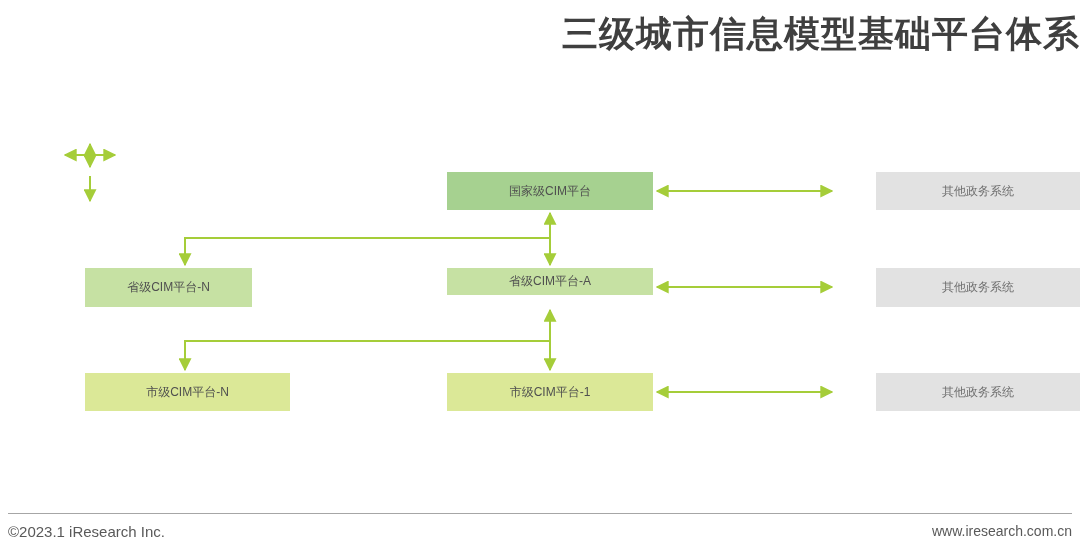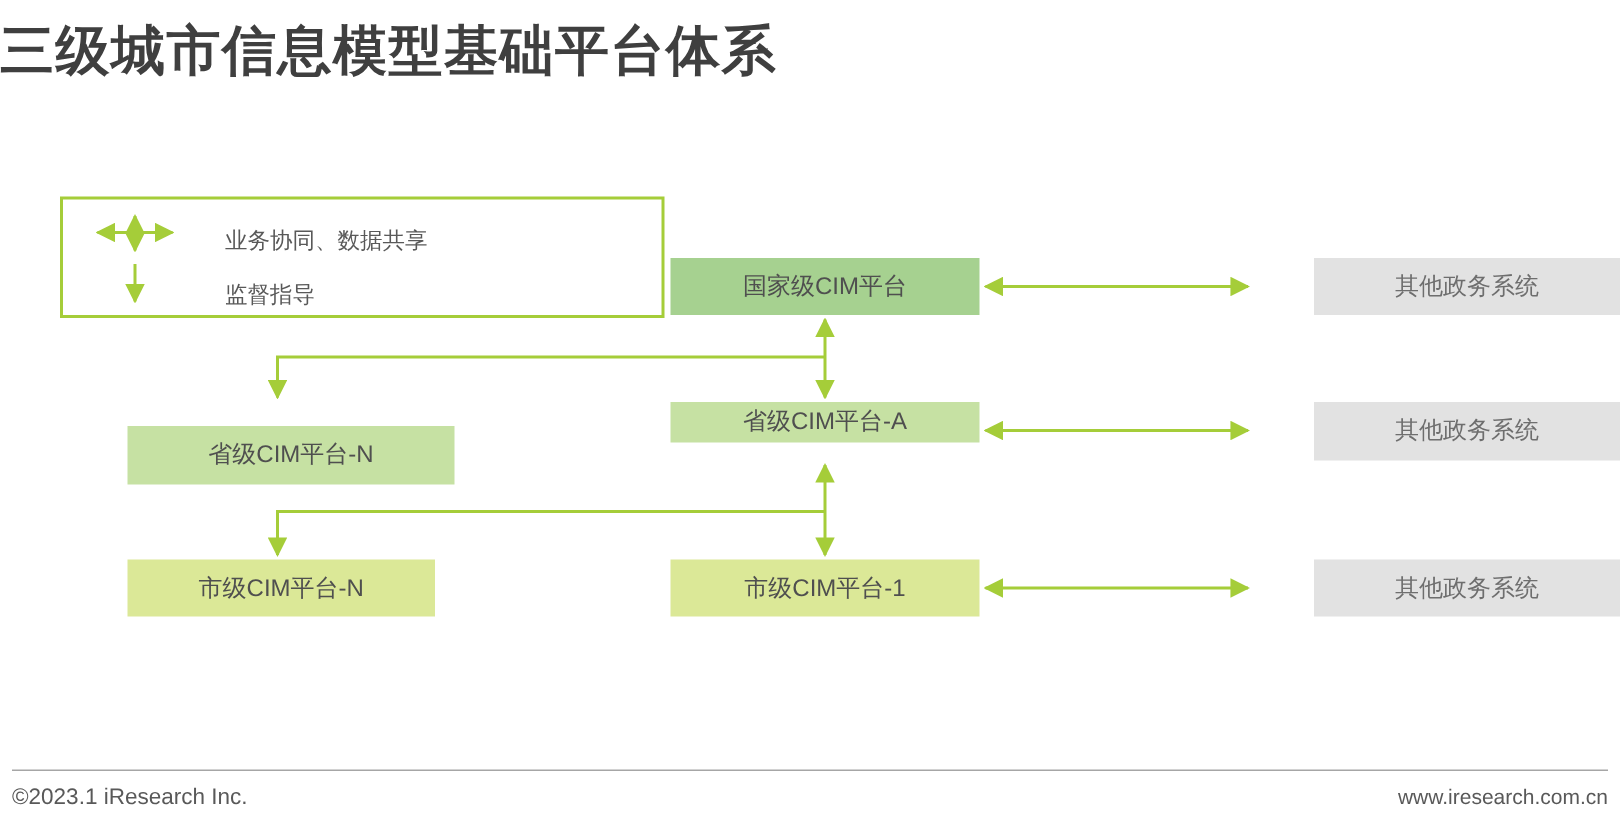--- a/index.html
+++ b/index.html
@@ -7,38 +7,38 @@
     --city-fill:#dbe897; --gov-fill:#e2e2e2; --node-text:#4f4f4f;
     --gov-text:#6e6e6e; --title-color:#3f3f3f; --footer-text:#595959;
     --divider-color:#a6a6a6;
   }
   html,body{margin:0;padding:0;background:#fff;}
   .canvas{
     position:relative;width:1080px;height:552px;background:#ffffff;overflow:hidden;
     font-family:"Liberation Sans","DejaVu Sans",sans-serif;
   }
   .title{
-    position:absolute;left:0;top:10px;width:1080px;margin:0;text-align:left;
+    position:absolute;left:0;top:10px;width:1080px;margin:0;text-align:right;
     font-size:36px;font-weight:800;letter-spacing:1px;color:var(--title-color);
   }
   .legend{
     position:absolute;left:40px;top:131px;width:399px;height:77px;
     border:2px solid var(--accent);background:#fff;box-sizing:content-box;
   }
   .legend-label{
     position:absolute;left:108px;font-size:15px;color:var(--footer-text);white-space:nowrap;
   }
   .legend-label.l1{top:18px;}
   .legend-label.l2{top:54px;}
   .node{
     position:absolute;display:flex;align-items:center;justify-content:center;
-    font-size:16px;color:var(--node-text);white-space:nowrap;
+    font-size:12px;color:var(--node-text);white-space:nowrap;
   }
   .national   {left:447px;top:172px;width:206px;height:38px;background:var(--national-fill);}
-  .provincial-n{left:85px;top:284px;width:218px;height:39px;background:var(--provincial-fill);}
+  .provincial-n{left:85px;top:268px;width:167px;height:39px;background:var(--provincial-fill);}
   .provincial-a{left:447px;top:268px;width:206px;height:27px;background:var(--provincial-fill);}
   .city-n     {left:85px;top:373px;width:205px;height:38px;background:var(--city-fill);text-align:center;}
   .city-1     {left:447px;top:373px;width:206px;height:38px;background:var(--city-fill);}
   .gov{background:var(--gov-fill);color:var(--gov-text);left:876px;width:204px;}
   .gov.r1{top:172px;height:38px;}
   .gov.r2{top:268px;height:39px;}
   .gov.r3{top:373px;height:38px;}
   .overlay{position:absolute;left:0;top:0;pointer-events:none;}
   .connector{stroke:var(--accent);stroke-width:2;fill:none;}
   .ahp{fill:var(--accent);}
@@ -52,24 +52,20 @@
   .copyright{position:absolute;left:8px;top:523px;font-size:15px;color:var(--footer-text);}
   .website{position:absolute;right:8px;top:523px;font-size:14px;color:var(--footer-text);text-align:right;}
 </style>
 </head>
 <body>
 
 <div class="canvas">
 
   <h1 class="title">三级城市信息模型基础平台体系</h1>
 
-  <div class="legend">
-    <span class="legend-label l1">业务协同、数据共享</span>
-    <span class="legend-label l2">监督指导</span>
-  </div>
 
   <div class="node national">国家级CIM平台</div>
   <div class="node provincial-n">省级CIM平台-N</div>
   <div class="node provincial-a">省级CIM平台-A</div>
   <div class="node city-n">市级CIM平台-N</div>
   <div class="node city-1">市级CIM平台-1</div>
   <div class="node gov r1">其他政务系统</div>
   <div class="node gov r2">其他政务系统</div>
   <div class="node gov r3">其他政务系统</div>
 

